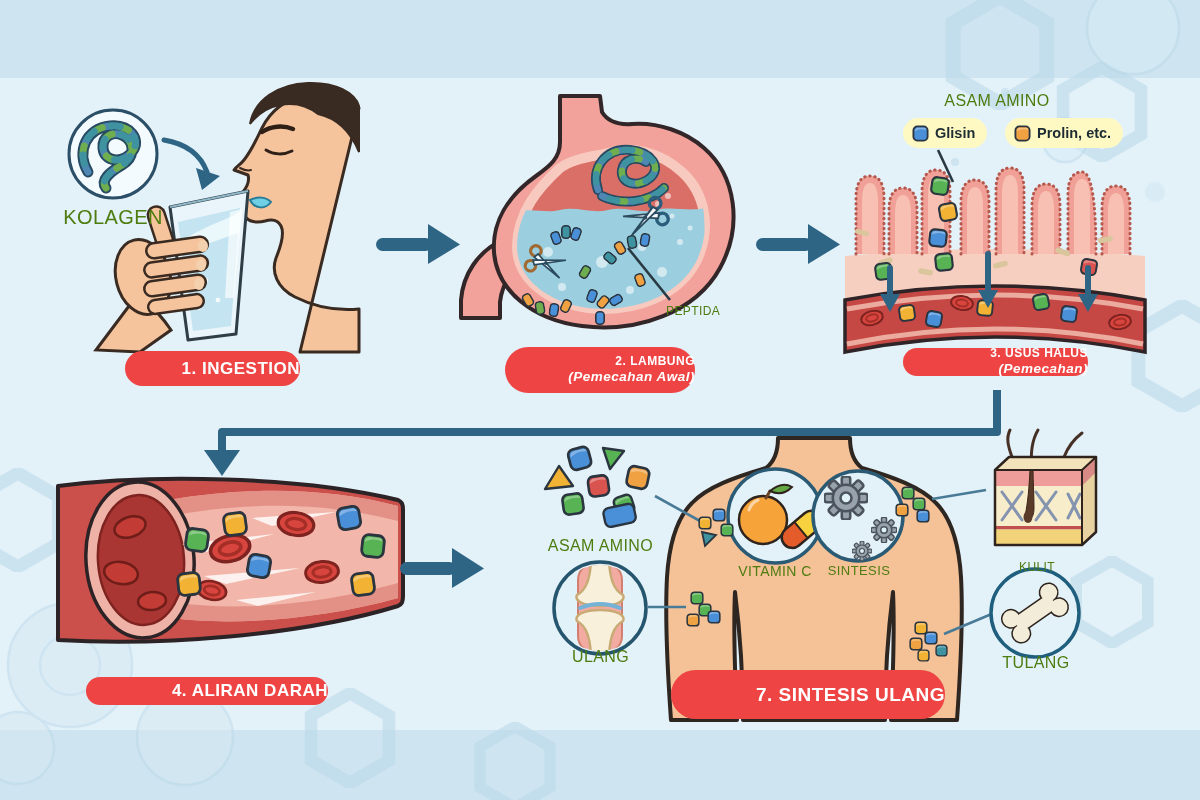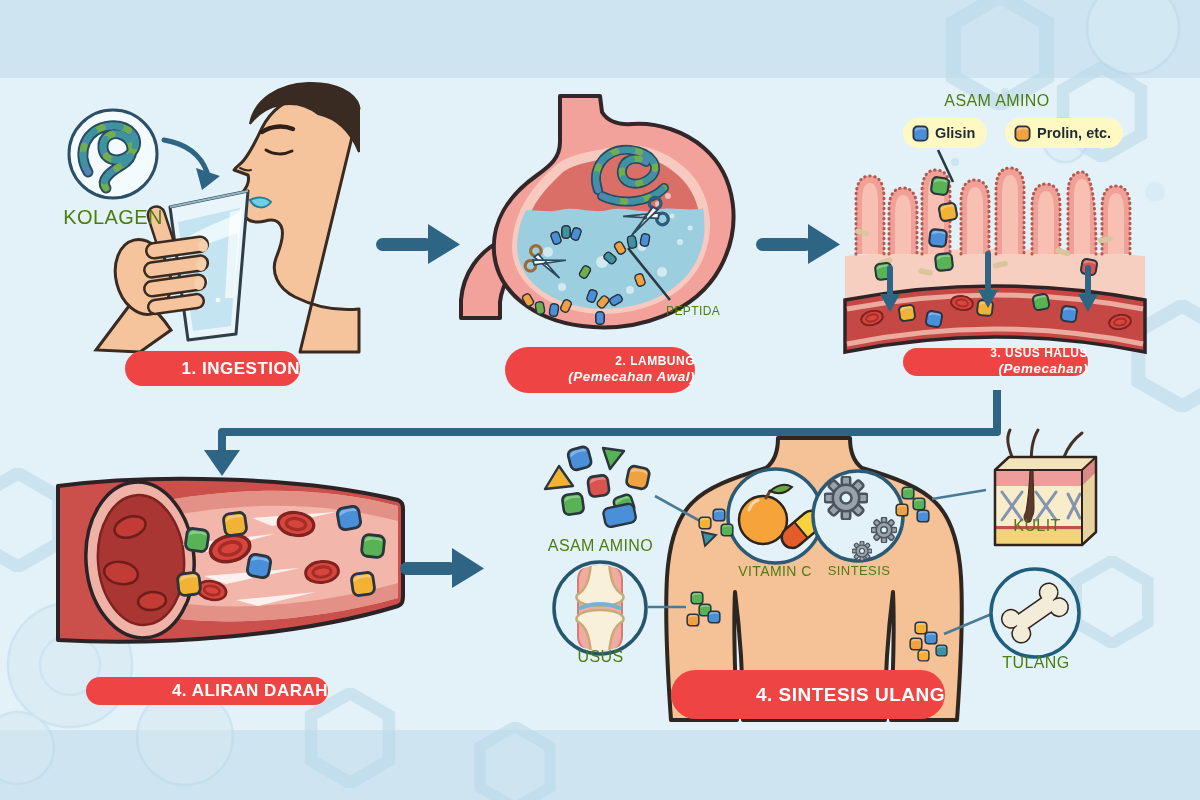--- a/index.html
+++ b/index.html
@@ -460,34 +460,34 @@
   <div class="pill" style="left:1005px;top:118px">
     <svg width="17" height="17" viewBox="0 0 24 24" style="position:static">
         <use href="#cube" style="color:#f0a142"></use>
       </svg>
     <span>Prolin, etc.</span>
   </div>
 
   <div class="label" style="left:538px;top:537px;width:125px;font-size:16px">ASAM AMINO</div>
   <div class="label" style="left:725px;top:563px;width:100px;font-size:14px">VITAMIN C</div>
   <div class="label" style="left:812px;top:563px;width:94px;font-size:13px">SINTESIS</div>
-  <div class="label" style="left:558px;top:648px;width:85px;font-size:16px">USUS</div>
-  <div class="label" style="left:993px;top:517px;width:88px;font-size:16px">KULIT</div>
+  <div class="label" style="left:558px;top:648px;width:85px;font-size:16px">ULANG</div>
+  <div class="label" style="left:993px;top:560px;width:88px;font-size:12px">KULIT</div>
   <div class="label" style="left:989px;top:654px;width:94px;font-size:16px">TULANG</div>
 
   <div class="badge one" style="left:125px;top:351px;width:175px;height:35px">
     <span class="t">1. INGESTION</span>
   </div>
   <div class="badge" style="left:505px;top:347px;width:190px;height:46px">
     <span class="t">2. LAMBUNG</span>
     <span class="s">(Pemecahan Awal)</span>
   </div>
   <div class="badge" style="left:903px;top:348px;width:185px;height:28px">
     <span class="t">3. USUS HALUS</span>
     <span class="s">(Pemecahan)</span>
   </div>
   <div class="badge one" style="left:86px;top:677px;width:242px;height:28px">
     <span class="t">4. ALIRAN DARAH</span>
   </div>
   <div class="badge" style="left:671px;top:670px;width:274px;height:49px">
-    <span class="t" style="font-size:19px">4. SINTESIS ULANG</span>
+    <span class="t" style="font-size:19px">7. SINTESIS ULANG</span>
   </div>
 </div>
 
 </body></html>

